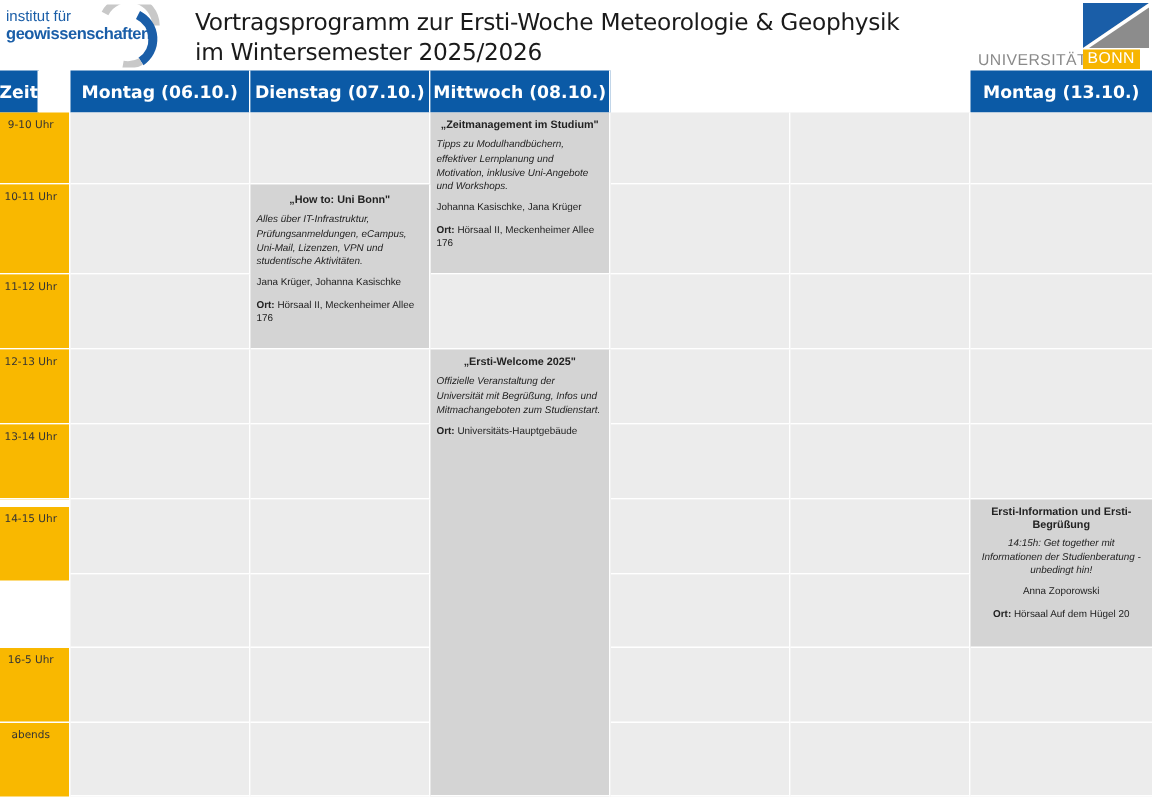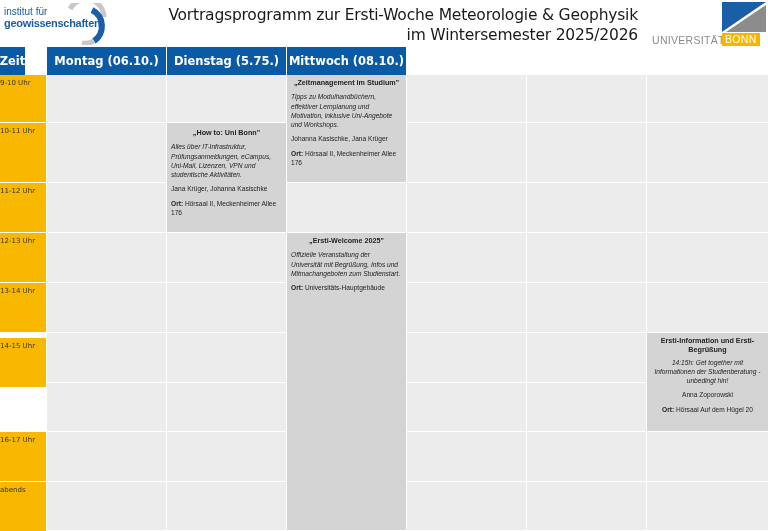--- a/index.html
+++ b/index.html
@@ -1,28 +1,28 @@
 <!DOCTYPE html>
 <html><head>
 <meta charset="utf-8">
 <style>
   html, body { margin:0; padding:0; }
   body { width:768px; height:531px; background:#ffffff; position:relative; overflow:hidden; font-family:"DejaVu Sans", sans-serif; }
-  .title { position:absolute; left:130px; width:508px; top:5px; text-align:right; font-size:15.5px; line-height:20px; color:#1a1a1a; font-family:"DejaVu Sans", sans-serif; letter-spacing:-0.2px; }
+  .title { position:absolute; left:130px; width:508px; top:5px; text-align:left; font-size:15.5px; line-height:20px; color:#1a1a1a; font-family:"DejaVu Sans", sans-serif; letter-spacing:-0.2px; }
   .logo-left { position:absolute; left:4px; top:3px; width:105px; height:42px; }
   .logo-left .l1 { position:absolute; left:0; top:3px; font-size:10px; color:#1a5ea8; font-family:"Liberation Sans", sans-serif; }
   .logo-left .l2 { position:absolute; left:0; top:14px; font-size:11px; font-weight:bold; color:#1a5ea8; font-family:"Liberation Sans", sans-serif; letter-spacing:-0.3px; }
   .logo-left svg { position:absolute; left:60px; top:0; }
   .logo-right { position:absolute; left:650px; top:2px; width:116px; height:44px; }
   .logo-right .sq { position:absolute; left:72px; top:0; width:44px; height:30px; }
   .logo-right .uni { position:absolute; left:2px; top:32px; font-size:10.5px; color:#8a8a8a; font-family:"Liberation Sans", sans-serif; letter-spacing:0.3px; }
   .logo-right .bonn { position:absolute; left:72px; top:31px; background:#f7b500; color:#fff; font-size:10.5px; padding:0 3px; font-family:"Liberation Sans", sans-serif; letter-spacing:0.3px; line-height:13px; }
   .grid { position:absolute; left:0; top:47px; width:768px; height:484px; }
   .hcell { position:absolute; top:0; height:28px; background:#0b5aa6; color:#fff; font-weight:bold; font-size:11.5px; display:flex; align-items:center; justify-content:center; box-sizing:border-box; border-right:1.5px solid #fff; }
-  .tcell { position:absolute; left:0; width:46px; background:#f9b800; box-sizing:border-box; border-bottom:1.5px solid #fff; font-size:7px; color:#333; text-align:left; padding:4px 5px 0 0; }
+  .tcell { position:absolute; left:0; width:46px; background:#f9b800; box-sizing:border-box; border-bottom:1.5px solid #fff; font-size:7px; color:#333; text-align:center; padding:4px 5px 0 0; }
   .cell { position:absolute; background:#ececec; box-sizing:border-box; border-right:1.5px solid #fff; border-bottom:1.5px solid #fff; }
   .event { position:absolute; background:#d4d4d4; box-sizing:border-box; border-right:1.5px solid #fff; border-bottom:1.5px solid #fff; padding:3px 4px; font-size:6.6px; line-height:9.3px; color:#222; font-family:"Liberation Sans", sans-serif; }
   .event .et { font-weight:bold; text-align:center; font-size:7.2px; margin-bottom:5px; }
   .event .ed { font-style:italic; margin-bottom:5px; }
   .event .ep { margin-bottom:5px; }
   .event .eo b { font-weight:bold; }
   .event.center .ed, .event.center .ep, .event.center .eo { text-align:center; }
 </style>
 </head>
 <body>
@@ -49,31 +49,32 @@
     <polygon points="44,0 44,3 4,30 0,30" fill="#ffffff"></polygon>
   </svg>
   <span class="uni">UNIVERSITÄT</span>
   <span class="bonn">BONN</span>
 </div>
 
 <div class="grid">
 
   <div class="hcell" style="left:0;width:26px;">Zeit</div>
   <div class="hcell" style="left:47px;width:120px;">Montag (06.10.)</div>
-  <div class="hcell" style="left:167px;width:120px;">Dienstag (5.75.)</div>
+  <div class="hcell" style="left:167px;width:120px;">Dienstag (07.10.)</div>
   <div class="hcell" style="left:287px;width:120px;">Mittwoch (08.10.)</div>
+  <div class="hcell" style="left:647px;width:121px;border-right:none;">Montag (13.10.)</div>
 
   <div class="tcell" style="top:28px;height:48px;">9-10 Uhr</div>
   <div class="tcell" style="top:76px;height:60px;">10-11 Uhr</div>
   <div class="tcell" style="top:136px;height:50px;">11-12 Uhr</div>
   <div class="tcell" style="top:186px;height:50px;">12-13 Uhr</div>
   <div class="tcell" style="top:236px;height:50px;">13-14 Uhr</div>
   <div class="tcell" style="top:291px;height:50px;">14-15 Uhr</div>
   <div class="tcell" style="top:344px;height:49px;margin-top:48px;">15-16 Uhr</div>
-  <div class="tcell" style="top:385px;height:50px;">16-17 Uhr</div>
+  <div class="tcell" style="top:385px;height:50px;">16-5 Uhr</div>
   <div class="tcell" style="top:435px;height:49px;border-bottom:none;">abends</div>
 
   <div class="cell" style="left:47px;top:28px;width:120px;height:48px;"></div>
   <div class="cell" style="left:47px;top:76px;width:120px;height:60px;"></div>
   <div class="cell" style="left:47px;top:136px;width:120px;height:50px;"></div>
   <div class="cell" style="left:47px;top:186px;width:120px;height:50px;"></div>
   <div class="cell" style="left:47px;top:236px;width:120px;height:50px;"></div>
   <div class="cell" style="left:47px;top:286px;width:120px;height:50px;"></div>
   <div class="cell" style="left:47px;top:336px;width:120px;height:49px;"></div>
   <div class="cell" style="left:47px;top:385px;width:120px;height:50px;"></div>

